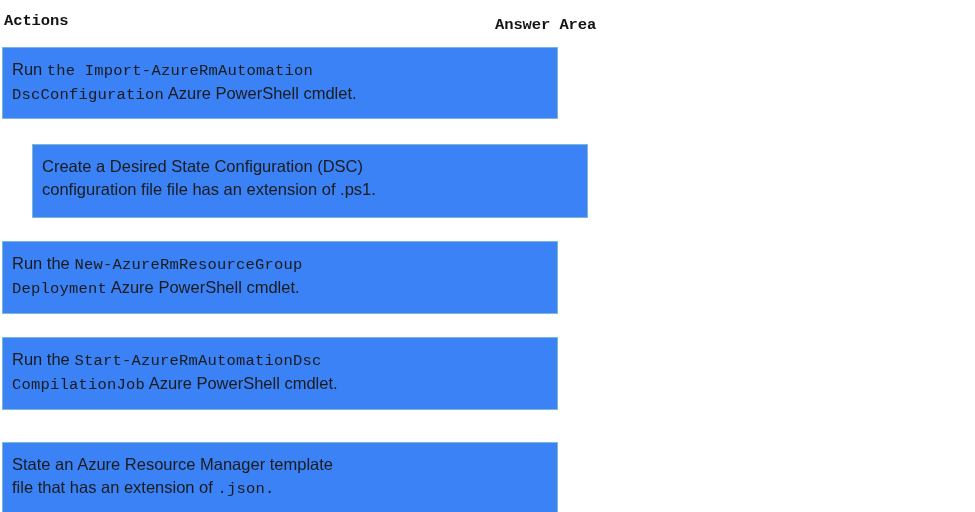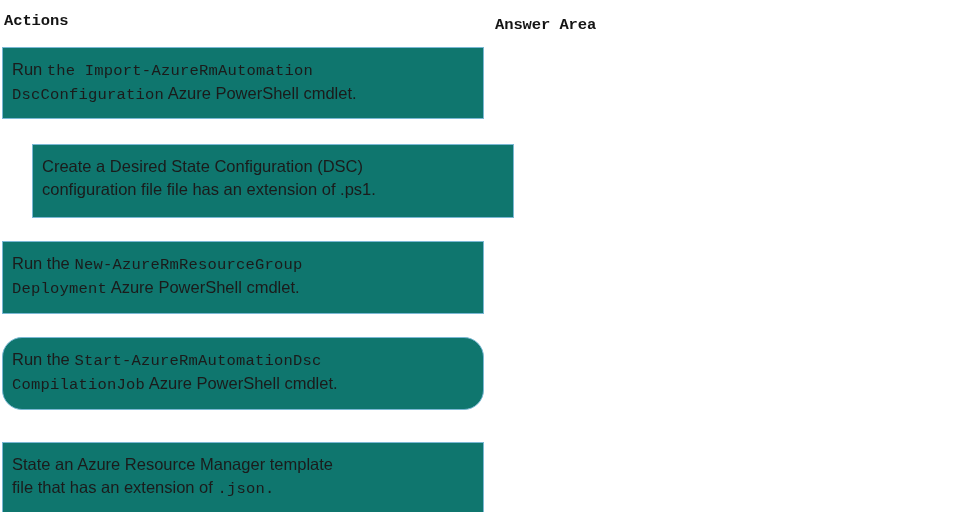--- a/index.html
+++ b/index.html
@@ -32,36 +32,36 @@
   
   #actions-list {
     position: absolute;
     left: 2px;
     top: 47px;
     width: 482px;
   }
 
   .action-card {
     box-sizing: border-box;
-    width: 482px;
+    width: 556px;
     border: 1.5px solid #7ab8d4;
-    background: #0f766e;
+    background: #3b82f6;
     padding: 10px 9px 9px 9px;
     margin-bottom: 24px;
     line-height: 1.42;
     font-size: 16.5px;
     color: #1b1b1b;
   }
   .action-card:last-child { margin-bottom: 0; }
 
   
   .action-card.c1 { height: 72px; margin-bottom: 25px; }
   .action-card.c2 { height: 74px; margin-bottom: 23px; margin-left: 30px; }
   .action-card.c3 { height: 73px; margin-bottom: 23px; }
-  .action-card.c4 { height: 73px; margin-bottom: 32px; border-radius: 20px; }
+  .action-card.c4 { height: 73px; margin-bottom: 32px; }
   .action-card.c5 { height: 73px; }
 
   .action-card .txt { display: inline; }
   .action-card .mono {
     font-family: "Liberation Mono", "DejaVu Sans Mono", monospace;
     font-size: 15.5px;
     letter-spacing: 0.2px;
   }
 
   .line { display: block; white-space: nowrap; }

